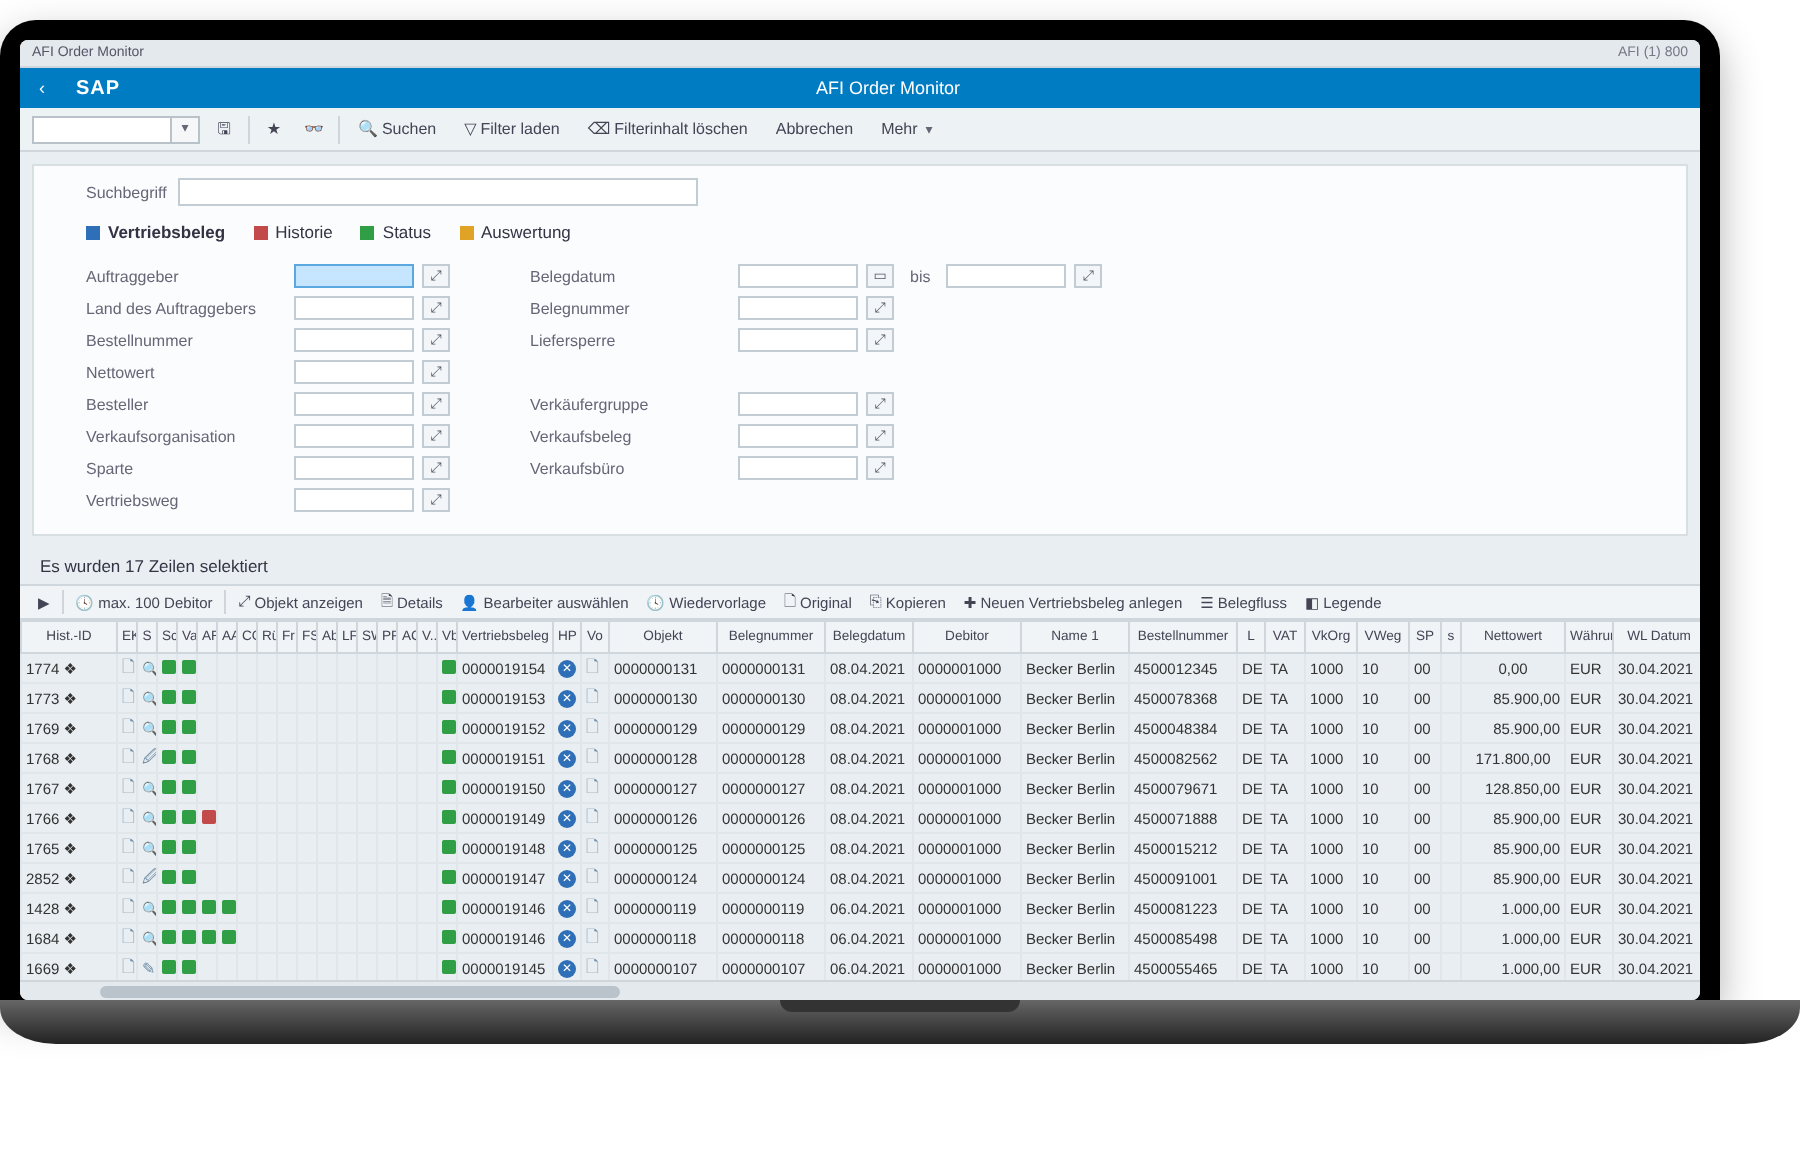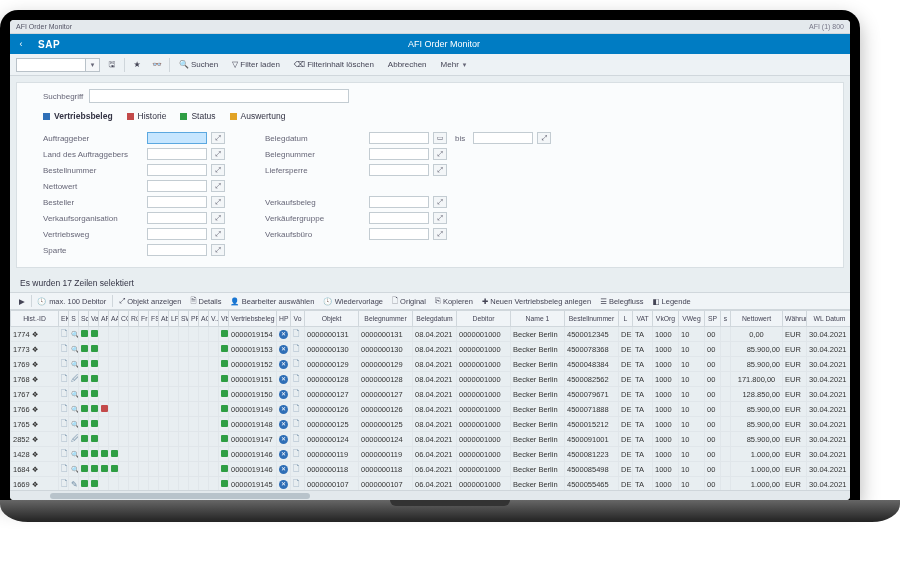--- a/index.html
+++ b/index.html
@@ -169,26 +169,26 @@
                 <span class="crit-lbl">Besteller</span>
                 <input class="crit-in" style="">
                 <span class="ico-btn">⤢</span>
               </div>
               <div class="crit-row">
                 <span class="crit-lbl">Verkaufsorganisation</span>
                 <input class="crit-in" style="">
                 <span class="ico-btn">⤢</span>
               </div>
               <div class="crit-row">
+                <span class="crit-lbl">Sparte</span>
+                <input class="crit-in" style="">
+                <span class="ico-btn">⤢</span>
+              </div>
+              <div class="crit-row">
                 <span class="crit-lbl">Vertriebsweg</span>
-                <input class="crit-in" style="">
-                <span class="ico-btn">⤢</span>
-              </div>
-              <div class="crit-row">
-                <span class="crit-lbl">Sparte</span>
                 <input class="crit-in" style="">
                 <span class="ico-btn">⤢</span>
               </div>
             </div>
       <div class="crit-col" id="crit-col2">
               <div class="crit-row">
                 <span class="crit-lbl">Belegdatum</span>
                 <input class="crit-in" style="">
                 <span class="ico-btn">▭</span>
                 <span class="bis-lbl">bis</span>
@@ -200,26 +200,26 @@
                 <input class="crit-in" style="">
                 <span class="ico-btn">⤢</span>
               </div>
               <div class="crit-row">
                 <span class="crit-lbl">Liefersperre</span>
                 <input class="crit-in" style="">
                 <span class="ico-btn">⤢</span>
               </div>
               <div class="crit-row" style="visibility: hidden;">&nbsp;</div>
               <div class="crit-row">
+                <span class="crit-lbl">Verkäufergruppe</span>
+                <input class="crit-in" style="">
+                <span class="ico-btn">⤢</span>
+              </div>
+              <div class="crit-row">
                 <span class="crit-lbl">Verkaufsbeleg</span>
-                <input class="crit-in" style="">
-                <span class="ico-btn">⤢</span>
-              </div>
-              <div class="crit-row">
-                <span class="crit-lbl">Verkäufergruppe</span>
                 <input class="crit-in" style="">
                 <span class="ico-btn">⤢</span>
               </div>
               <div class="crit-row">
                 <span class="crit-lbl">Verkaufsbüro</span>
                 <input class="crit-in" style="">
                 <span class="ico-btn">⤢</span>
               </div>
             </div>
     </div>

